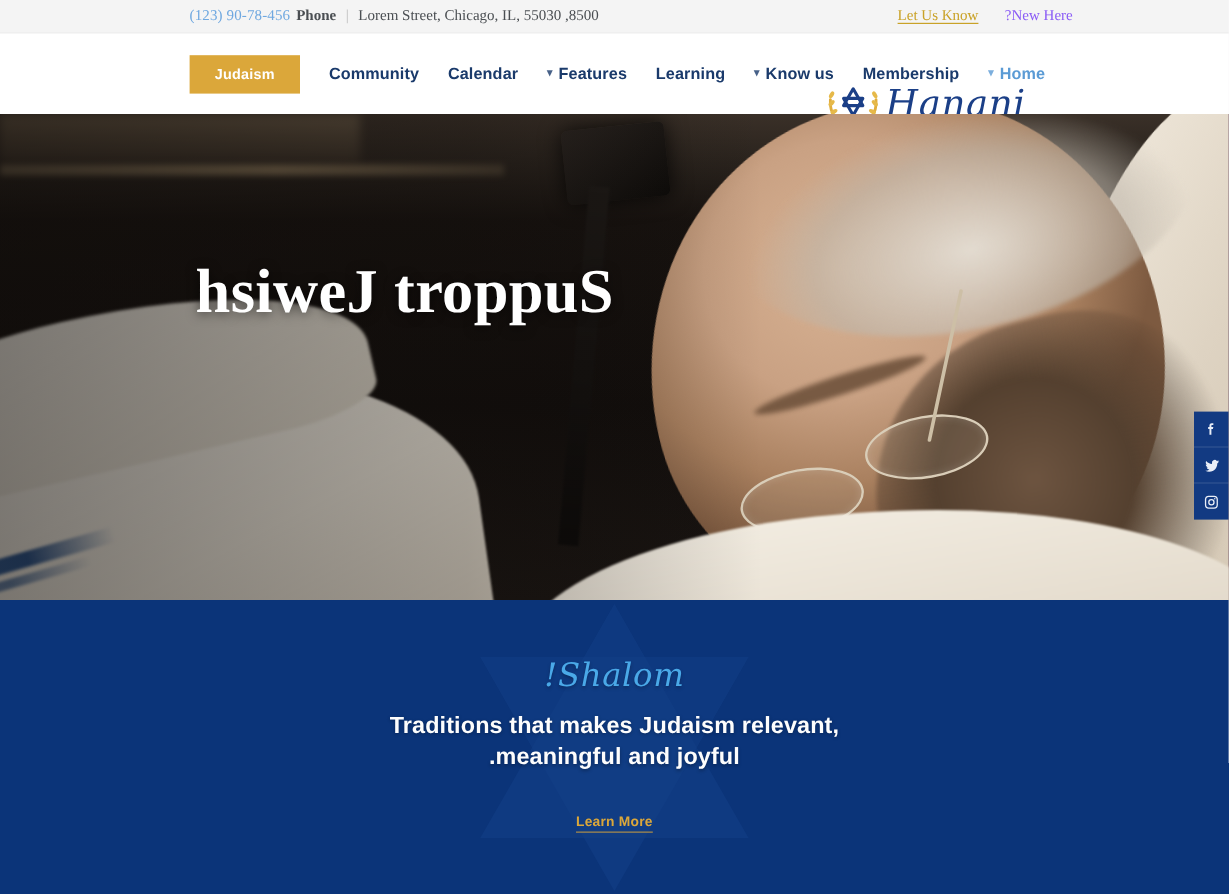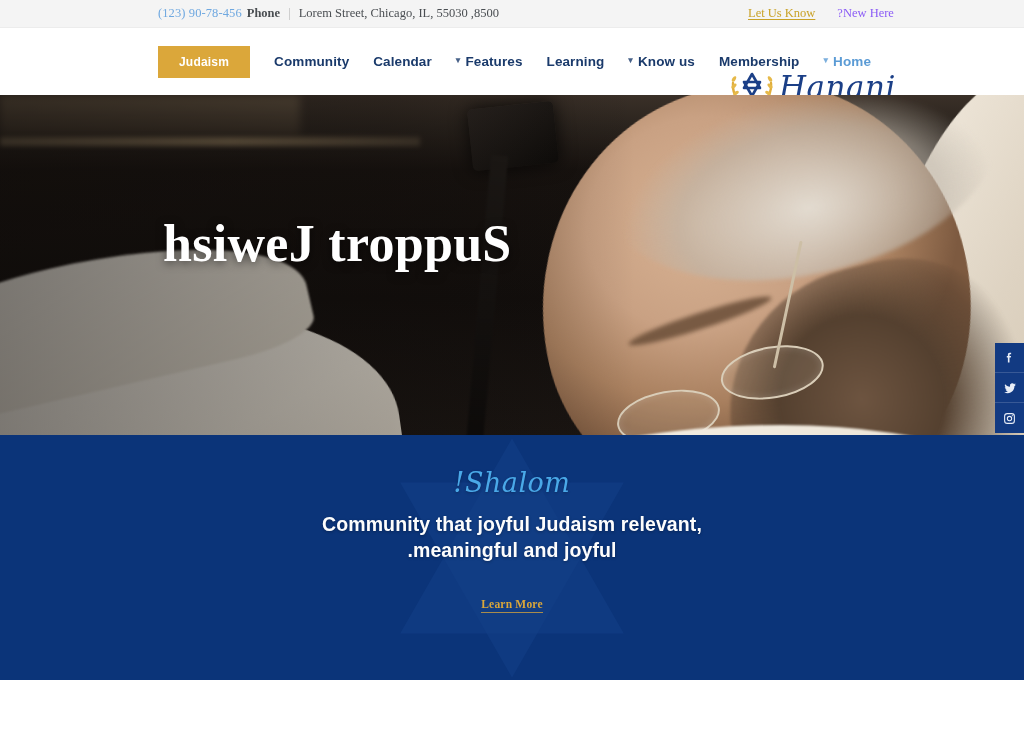--- a/index.html
+++ b/index.html
@@ -44,33 +44,33 @@
     display:flex; align-items:center; gap:5px;
     font-family:"Liberation Sans", sans-serif;
     font-size:13.5px; font-weight:700; color:#1a3a6b;
     margin-right:24px; cursor:pointer; letter-spacing:.1px;
   }
   .nav-item:last-child{ margin-right:0; }
   .nav-item.active{ color:#5b9bd5; }
   .chev{ font-size:9px; line-height:1; opacity:.8; transform:translateY(-1px); }
 
   .logo{
-    position:absolute; left:729px; top:38px;
+    position:absolute; left:688px; top:38px;
     display:flex; align-items:center; gap:4px;
   }
   .logo-mark{ width:46px; height:42px; position:relative; }
   .logo-word{
     font-family:"DejaVu Serif", serif;
     font-style:italic; font-size:31px; color:#1b3f87;
     letter-spacing:.5px; line-height:1;
   }
 
   
   .hero{
-    position:relative; height:340px; width:1024px; overflow:hidden;
+    position:relative; height:405px; width:1024px; overflow:hidden;
     background:#701a75;
   }
   .hero-photo{ position:absolute; inset:0; }
 
   
   .bg-room{
     position:absolute; inset:0;
     background:
       linear-gradient(180deg,#3a3028 0%,#2b241e 9%,#17120f 22%,#120e0c 60%,#1a1512 100%);
   }
@@ -229,36 +229,36 @@
 
   
   .welcome{
     position:relative; height:245px; background:#0b3479; overflow:hidden;
   }
   .star-wm{
     position:absolute; left:50%; top:50%;
     transform:translate(-50%,-50%);
     width:260px; height:260px; opacity:.5;
   }
-  .wl-inner{ position:relative; z-index:2; text-align:center; padding-top:32px; }
+  .wl-inner{ position:relative; z-index:2; text-align:center; padding-top:48px; }
   .shalom{
     font-family:"DejaVu Serif", serif; font-style:italic;
     font-size:27px; color:#4aa9e8; letter-spacing:.5px;
     text-shadow:0 1px 3px rgba(0,0,0,.25);
   }
   .wl-head{
     margin-top:14px;
     font-family:"Liberation Sans", sans-serif;
     font-size:19.5px; font-weight:700; color:#fdfdfd;
     line-height:1.33; letter-spacing:.1px;
     text-shadow:0 1px 3px rgba(0,0,0,.3);
   }
   .wl-link{
     display:inline-block; margin-top:34px;
-    font-family:Liberation Serif, serif;
+    font-family:Liberation Sans, sans-serif;
     font-size:11.5px; font-weight:700; color:#dba73a;
     border-bottom:1px solid rgba(219,167,58,.75);
     padding-bottom:2px; cursor:pointer; letter-spacing:.2px;
   }
 </style>
 </head>
 <body>
 
 <div class="topbar">
   <div class="topbar-left">
@@ -397,18 +397,18 @@
 <div class="welcome">
   <span class="star-wm">
     <svg width="260" height="260" viewBox="0 0 100 100">
       <polygon points="50,4 93,79 7,79" fill="#1b4a96" opacity="0.55"></polygon>
       <polygon points="50,96 7,21 93,21" fill="#1b4a96" opacity="0.55"></polygon>
     </svg>
   </span>
   <div class="wl-inner">
     <div class="shalom">!Shalom</div>
     <div class="wl-head">
-      <div>Community that joyful Judaism relevant,</div>
+      <div>Traditions that makes Judaism relevant,</div>
       <div>.meaningful and joyful</div>
     </div>
     <span class="wl-link">Learn More</span>
   </div>
 </div>
 
 </body></html>

